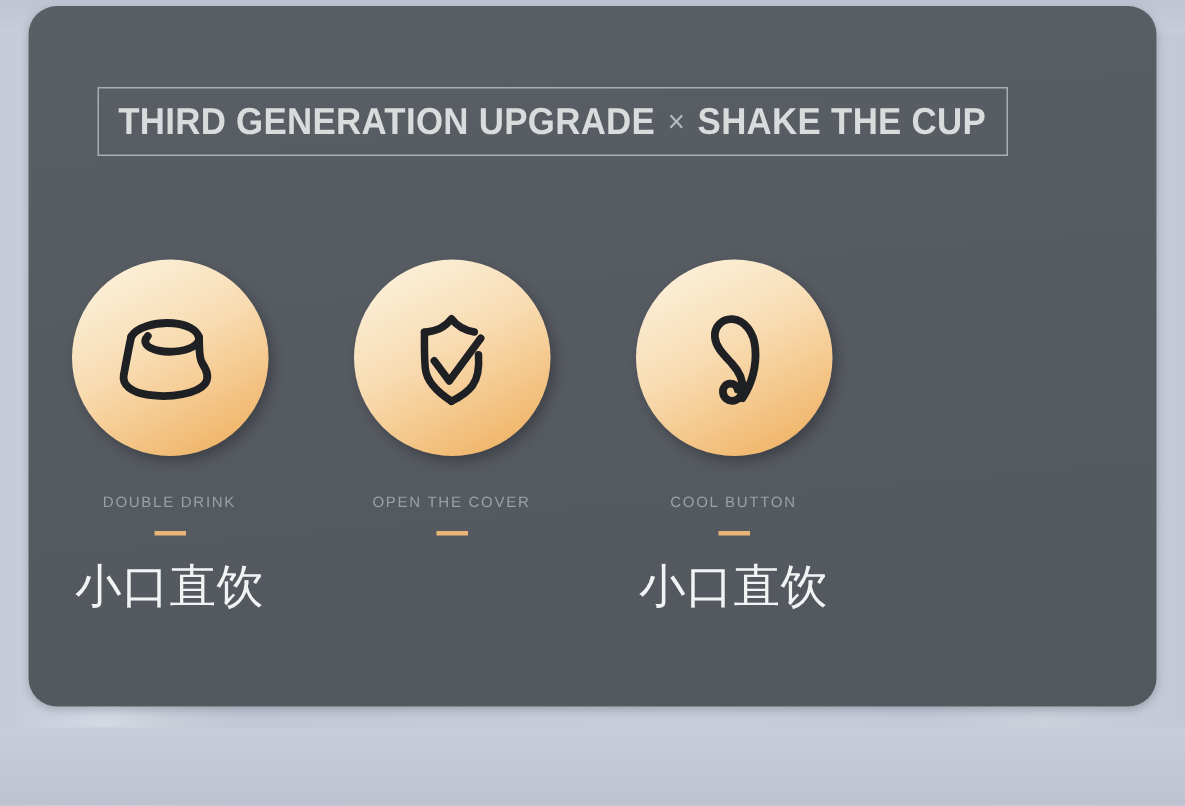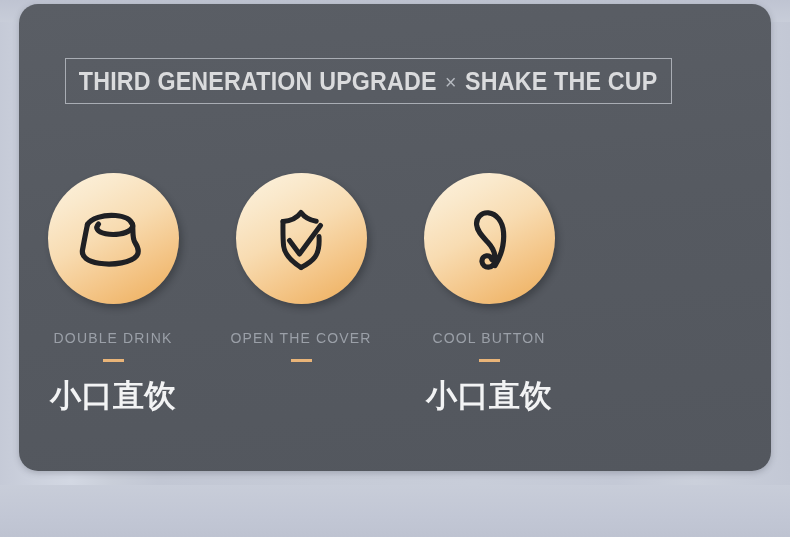--- a/index.html
+++ b/index.html
@@ -117,37 +117,37 @@
         #edae5e 100%);
     box-shadow: 3px 4px 7px rgba(22,24,28,0.33);
     display: flex;
     align-items: center;
     justify-content: center;
   }
   .circle svg { display: block; }
 
   .label-en {
     margin-top: 26px;
-    font-size: 14px;
+    font-size: 10px;
     color: #9ba0a8;
     letter-spacing: 1.15px;
     white-space: nowrap;
     text-transform: uppercase;
   }
   .dash {
     margin-top: 13px;
     width: 21px;
     height: 3px;
     background: #e9b478;
   }
   .label-cn {
     margin-top: 13px;
     font-size: 31px;
     color: #f2f3f4;
-    font-weight: bold;
+    font-weight: normal;
     white-space: nowrap;
     letter-spacing: 0.5px;
   }
 </style>
 </head>
 <body>
 
 <div id="page">
 
   <div id="panel">

